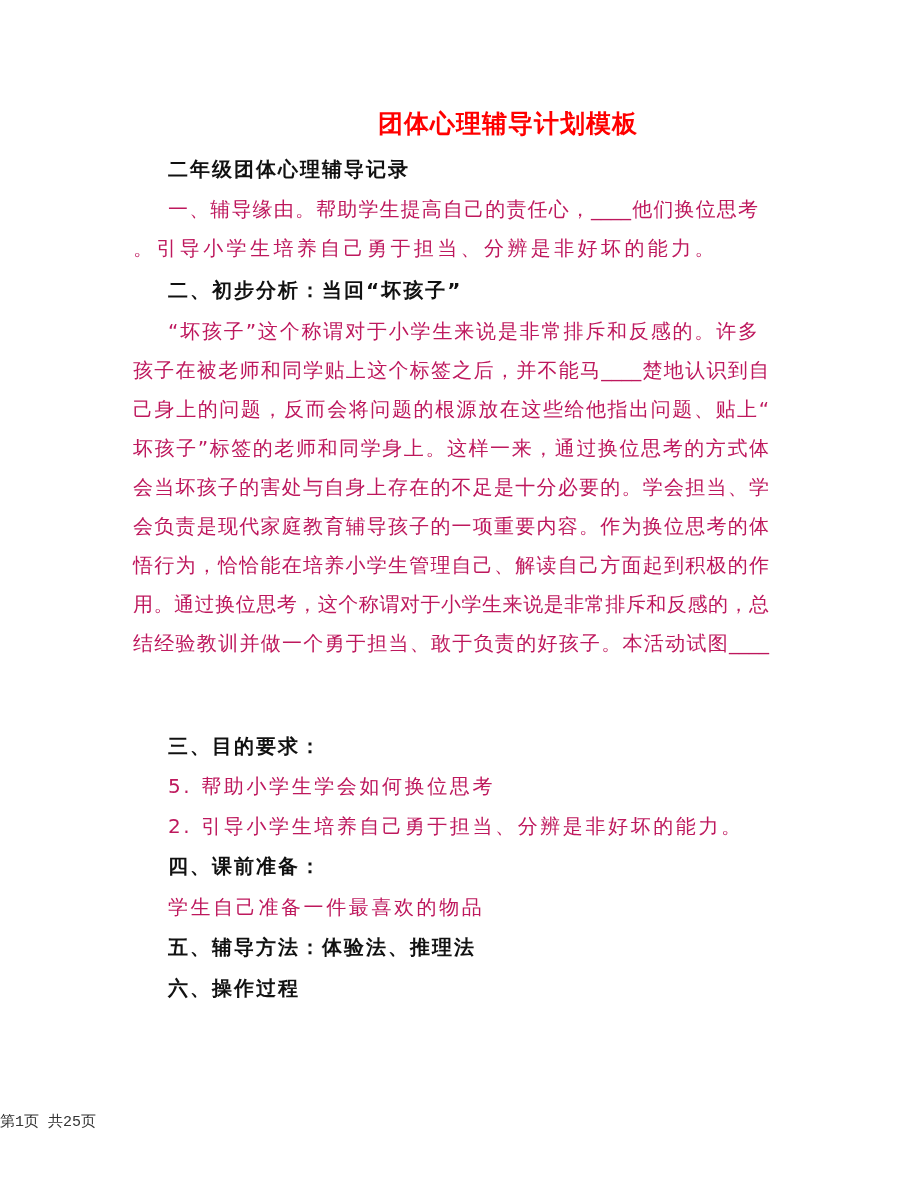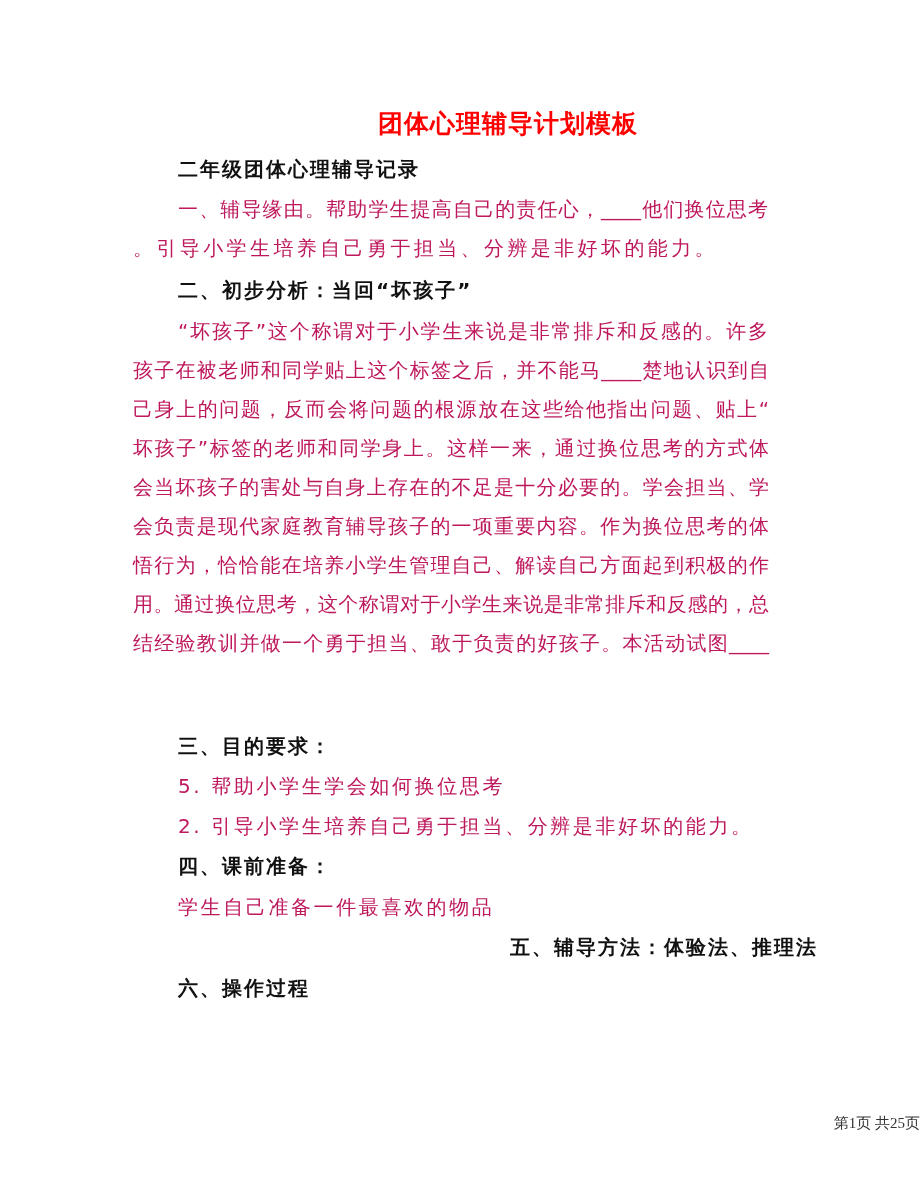--- a/index.html
+++ b/index.html
@@ -46,36 +46,36 @@
       letter-spacing: 3.4px;
       font-family: "DejaVu Sans", "Liberation Sans", sans-serif;
       color: #be185d;
     }
     .line.justify {
       text-align: justify;
       text-align-last: justify;
       letter-spacing: 0;
       width: 636px;
     }
-    .indent { left: 178px; }
+    .indent { left: 168px; }
     .heading {
       font-weight: bold;
       color: #111111;
       letter-spacing: 2px;
     }
     .footer {
       position: absolute;
       left: 0;
       width: 920px;
       top: 1112px;
-      text-align: right;
+      text-align: left;
       font-size: 15px;
       line-height: 22px;
       color: #333333;
-      font-family: Liberation Serif, serif;
+      font-family: Liberation Mono, monospace;
     }
   </style>
 </head>
 <body>
 
 <div class="page">
 
   <div class="title">团体心理辅导计划模板</div>
 
   <div class="line indent heading" style="top:154px;">二年级团体心理辅导记录</div>
@@ -94,18 +94,18 @@
   <div class="line justify" style="top:589px;">用。通过换位思考，这个称谓对于小学生来说是非常排斥和反感的，总</div>
   <div class="line justify" style="top:628px;">结经验教训并做一个勇于担当、敢于负责的好孩子。本活动试图____</div>
 
   <div class="line indent heading" style="top:731px;">三、目的要求：</div>
   <div class="line indent" style="top:771px; letter-spacing:2.6px;">5. 帮助小学生学会如何换位思考</div>
   <div class="line indent" style="top:811px; letter-spacing:2.6px;">2. 引导小学生培养自己勇于担当、分辨是非好坏的能力。</div>
 
   <div class="line indent heading" style="top:851px;">四、课前准备：</div>
   <div class="line indent" style="top:892px; letter-spacing:2.6px;">学生自己准备一件最喜欢的物品</div>
 
-  <div class="line indent heading" style="top:932px;text-align:right;">五、辅导方法：体验法、推理法</div>
+  <div class="line indent heading" style="top:932px;">五、辅导方法：体验法、推理法</div>
 
   <div class="line indent heading" style="top:973px;">六、操作过程</div>
 
   <div class="footer">第1页 共25页</div>
 </div>
 
 </body></html>

